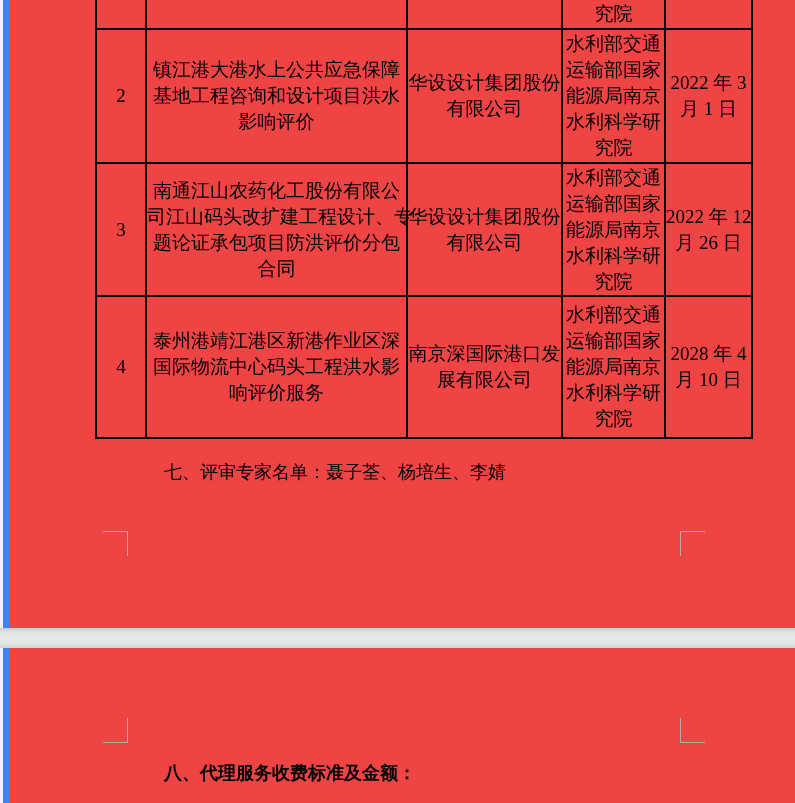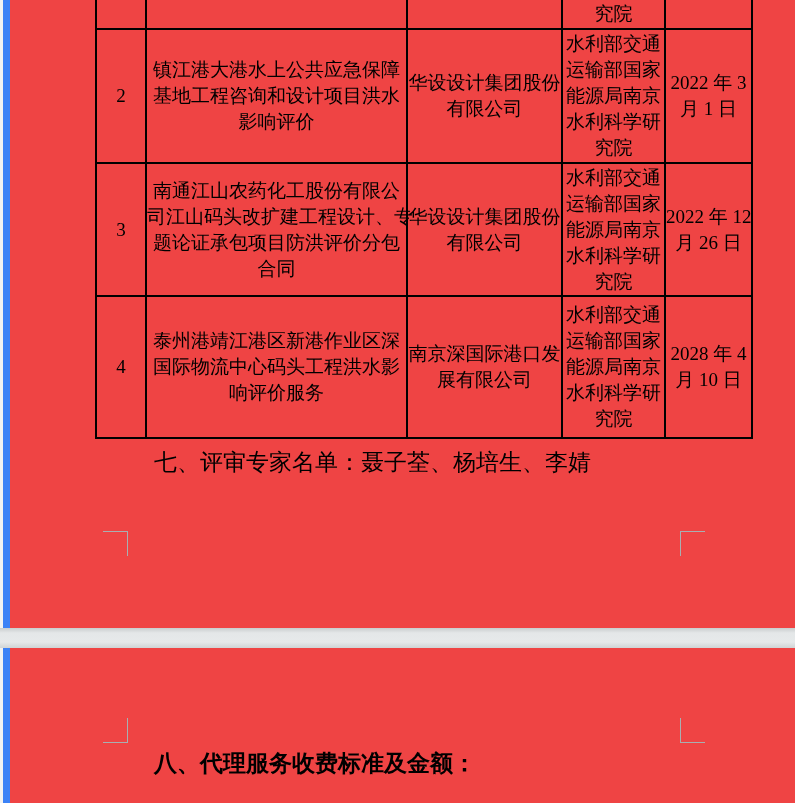--- a/index.html
+++ b/index.html
@@ -28,22 +28,22 @@
     text-align:center; vertical-align:middle;
     font-size:19px; line-height:26px; padding:0;
     white-space:pre;
   }
   tr.r0 td { border-top:none; }
   tr.r0 { height:29px; }
   tr.r1 { height:134px; }
   tr.r2 { height:133px; }
   tr.r3 { height:142px; }
   .para {
-    position:absolute; margin:0;
-    font-size:23px; line-height:27px; white-space:pre;
+    position:absolute; margin:10px;
+    font-size:18px; line-height:27px; white-space:pre;
   }
   .para-experts { left:144px; top:449px; }
   .para-fees    { left:144px; top:102px; }
   .mark { position:absolute; width:24px; height:24px; }
   .mark-p1-left  { left:93px;  top:531px; border-top:1px solid #a9afb1;    border-right:1px solid #a9afb1; }
   .mark-p1-right { left:670px; top:531px; border-top:1px solid #a9afb1;    border-left:1px solid #a9afb1; }
   .mark-p2-left  { left:93px;  top:70px;  border-bottom:1px solid #a9afb1; border-right:1px solid #a9afb1; }
   .mark-p2-right { left:670px; top:70px;  border-bottom:1px solid #a9afb1; border-left:1px solid #a9afb1; }
 </style>
 </head>

